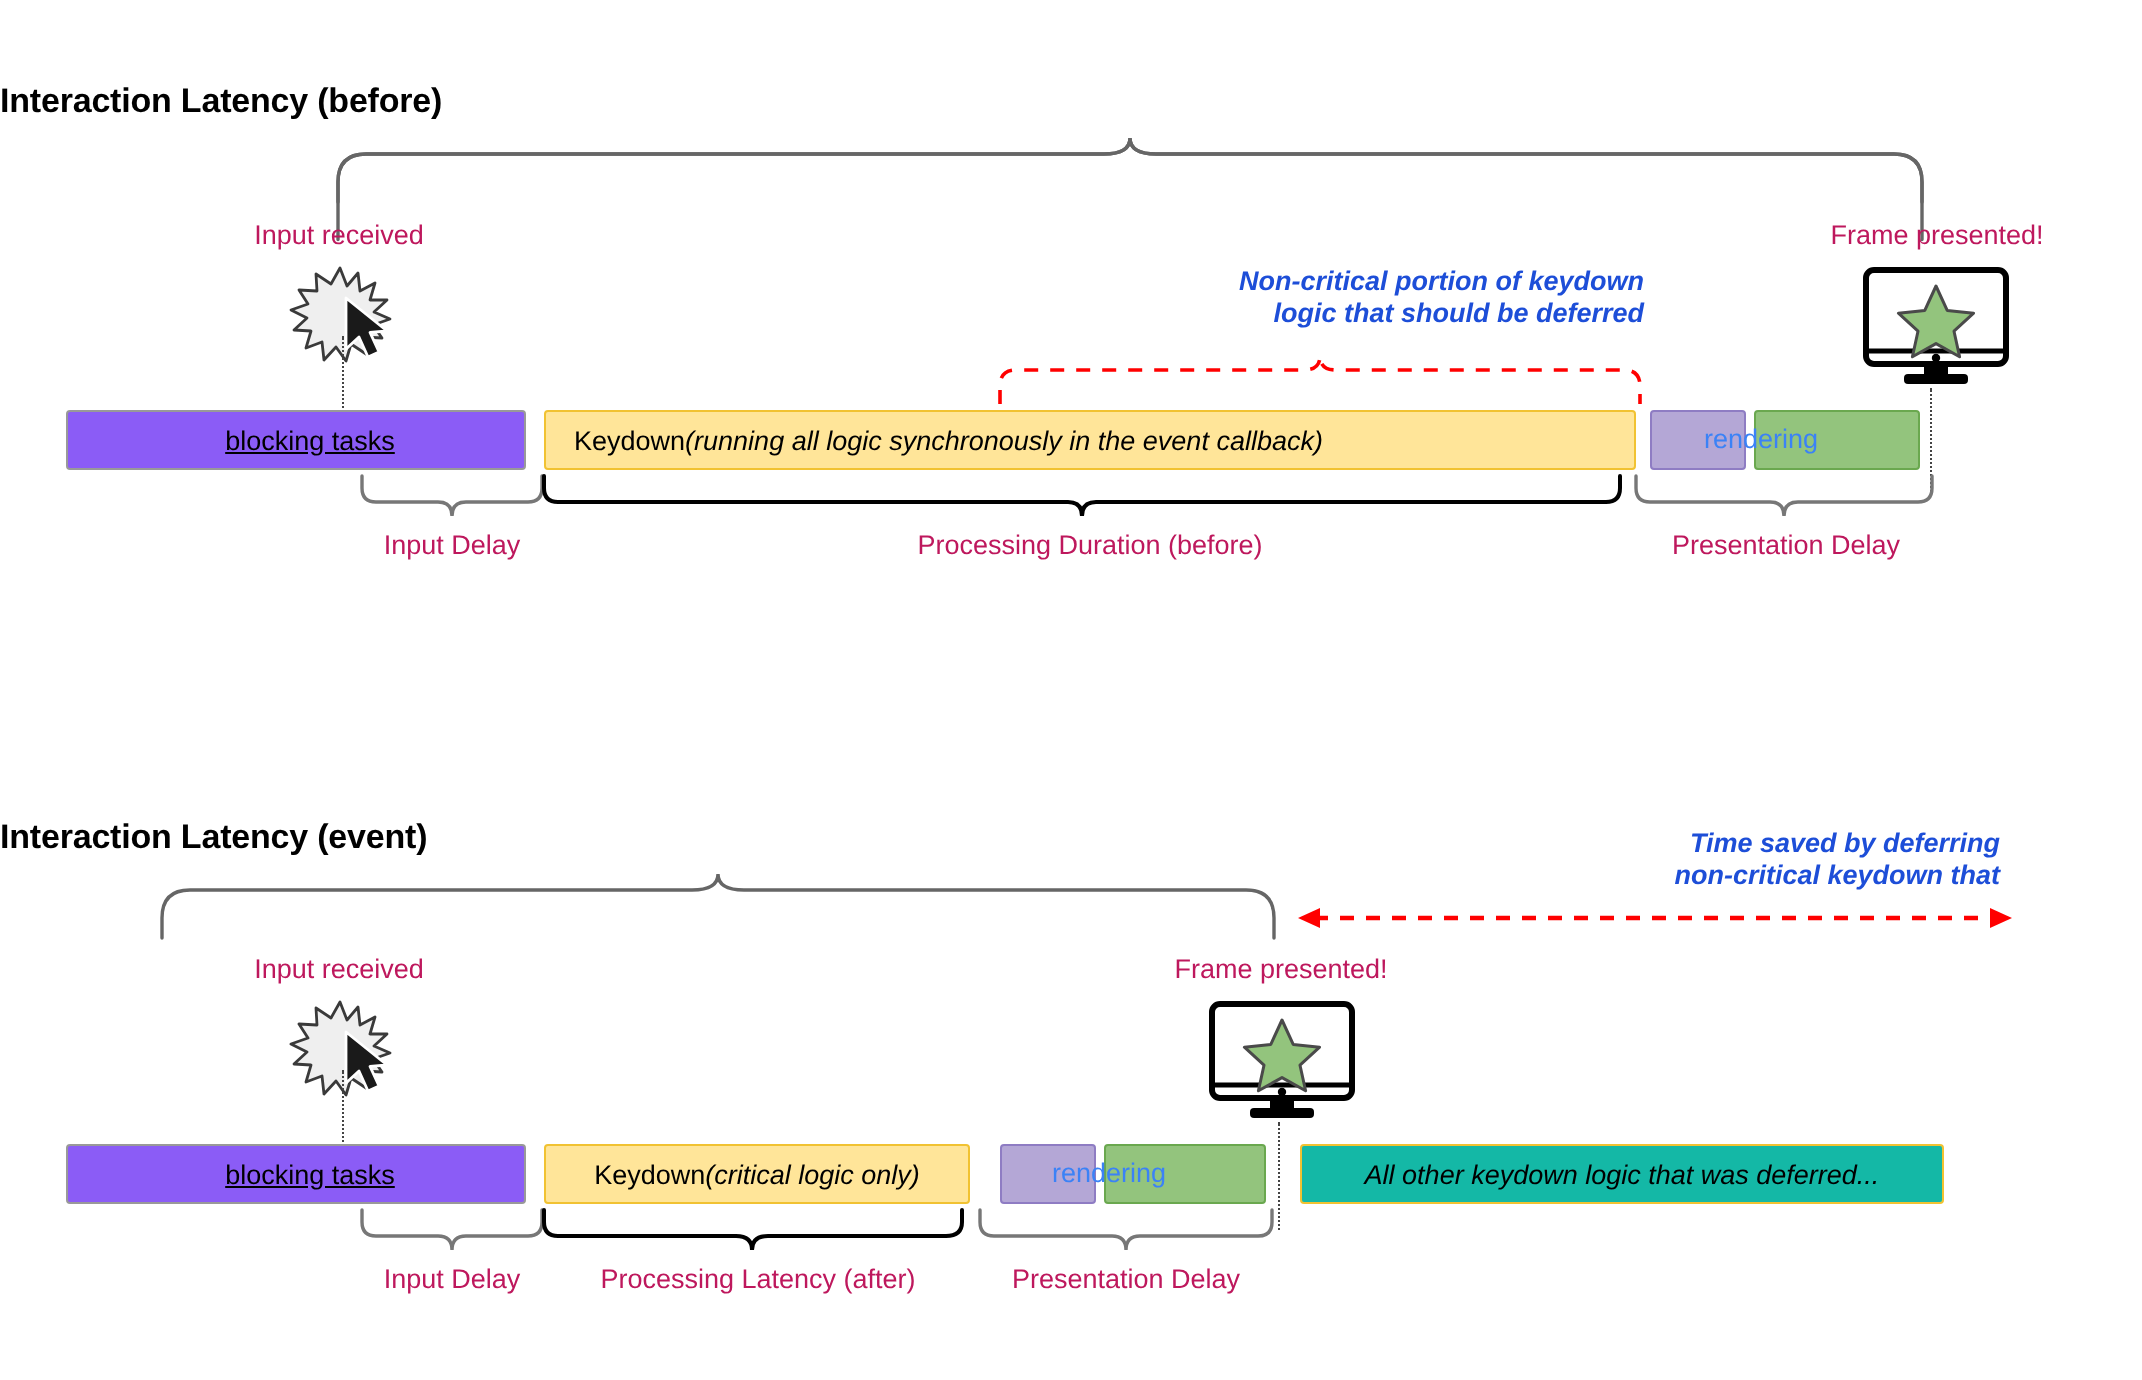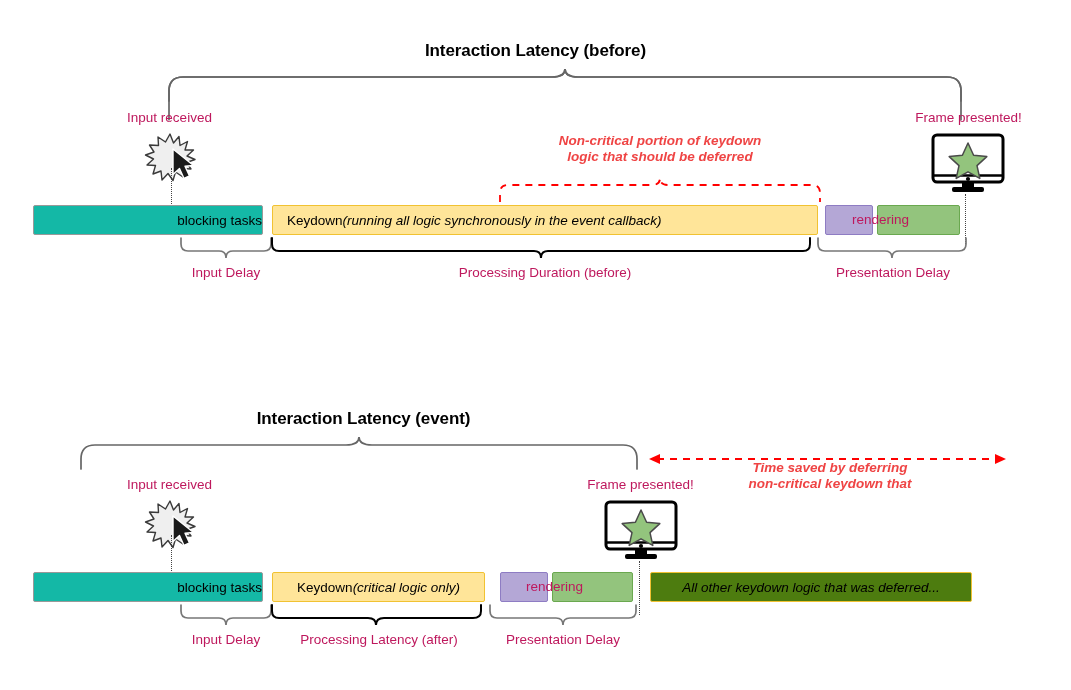--- a/index.html
+++ b/index.html
@@ -21,91 +21,92 @@
     width: 1071px;
     height: 690px;
   }
   .abs { position: absolute; }
 
   
   .diagram-title {
     font-size: 17px;
     font-weight: bold;
     color: #000;
-    text-align: center;
+    text-align: left;
     white-space: nowrap;
     letter-spacing: -0.1px;
   }
 
   
   .caption {
     font-size: 13.5px;
     color: #be185d;
     white-space: nowrap;
     text-align: center;
   }
 
   
   .red-note {
     font-size: 13.5px;
     font-weight: bold;
     font-style: italic;
-    color: #ef4444;
-    text-align: center;
+    color: #1d4ed8;
+    text-align: right;
     line-height: 16px;
     white-space: nowrap;
   }
 
   
   .bar {
     box-sizing: border-box;
     height: 30px;
     display: flex;
     align-items: center;
     border-radius: 2px;
     font-size: 13.5px;
     white-space: nowrap;
     overflow: hidden;
   }
   .bar span.lbl { display: inline-block; }
   .bar-blocking {
-    background: #14b8a6;
+    background: #8b5cf6;
     border: 1.6px solid #999999;
     padding-left: 14px;
-    justify-content: flex-end;
+    justify-content: center;
+    text-decoration: underline;
   }
   .bar-keydown {
     background: #ffe599;
     border: 1.6px solid #f1c232;
     padding-left: 14px;
     justify-content: flex-start;
   }
   .bar-keydown-center {
     background: #ffe599;
     border: 1.6px solid #f1c232;
     justify-content: center;
   }
   .bar-deferred {
-    background: #4d7c0f;
+    background: #14b8a6;
     border: 1.6px solid #f1c232;
     justify-content: center;
     font-style: italic;
   }
   .bar-rendering-purple {
     background: #b4a7d6;
     border: 1.6px solid #8e7cc3;
   }
   .bar-rendering-green {
     background: #93c47d;
     border: 1.6px solid #6aa84f;
   }
   .rendering-label {
     position: absolute;
     font-size: 13.5px;
-    color: #be185d;
+    color: #3b82f6;
     white-space: nowrap;
     text-align: center;
   }
   .italic { font-style: italic; }
 
   
   .dotted-v {
     border-left: 1.6px dotted #444444;
     width: 0;
   }
@@ -194,21 +195,21 @@
   </div>
 
   <div>
 
     <div class="abs diagram-title" style="left:0; top:409px; width:727px;">Interaction Latency (event)</div>
 
     <svg class="abs" style="left:72px; top:436px;" width="584" height="34">
       <path d="M 9,33 L 9,23 Q 9,9 23,9 L 274,9 Q 287,9 287,1 Q 287,9 300,9 L 551,9 Q 565,9 565,23 L 565,33" fill="none" stroke="#666666" stroke-width="1.7" stroke-linecap="round"></path>
     </svg>
 
-    <div class="abs red-note" style="left:660px; top:414px; width:340px;margin-top:46px;">
+    <div class="abs red-note" style="left:660px; top:414px; width:340px;">
       <div>Time saved by deferring</div>
       <div>non-critical keydown that</div>
     </div>
 
     <svg class="abs" style="left:645px; top:448px;" width="366" height="22">
       <line x1="12" y1="11" x2="353" y2="11" stroke="#ff0000" stroke-width="2.2" stroke-dasharray="7 6"></line>
       <path d="M 4,11 L 15,6 L 15,16 Z" fill="#ff0000"></path>
       <path d="M 361,11 L 350,6 L 350,16 Z" fill="#ff0000"></path>
     </svg>
 

